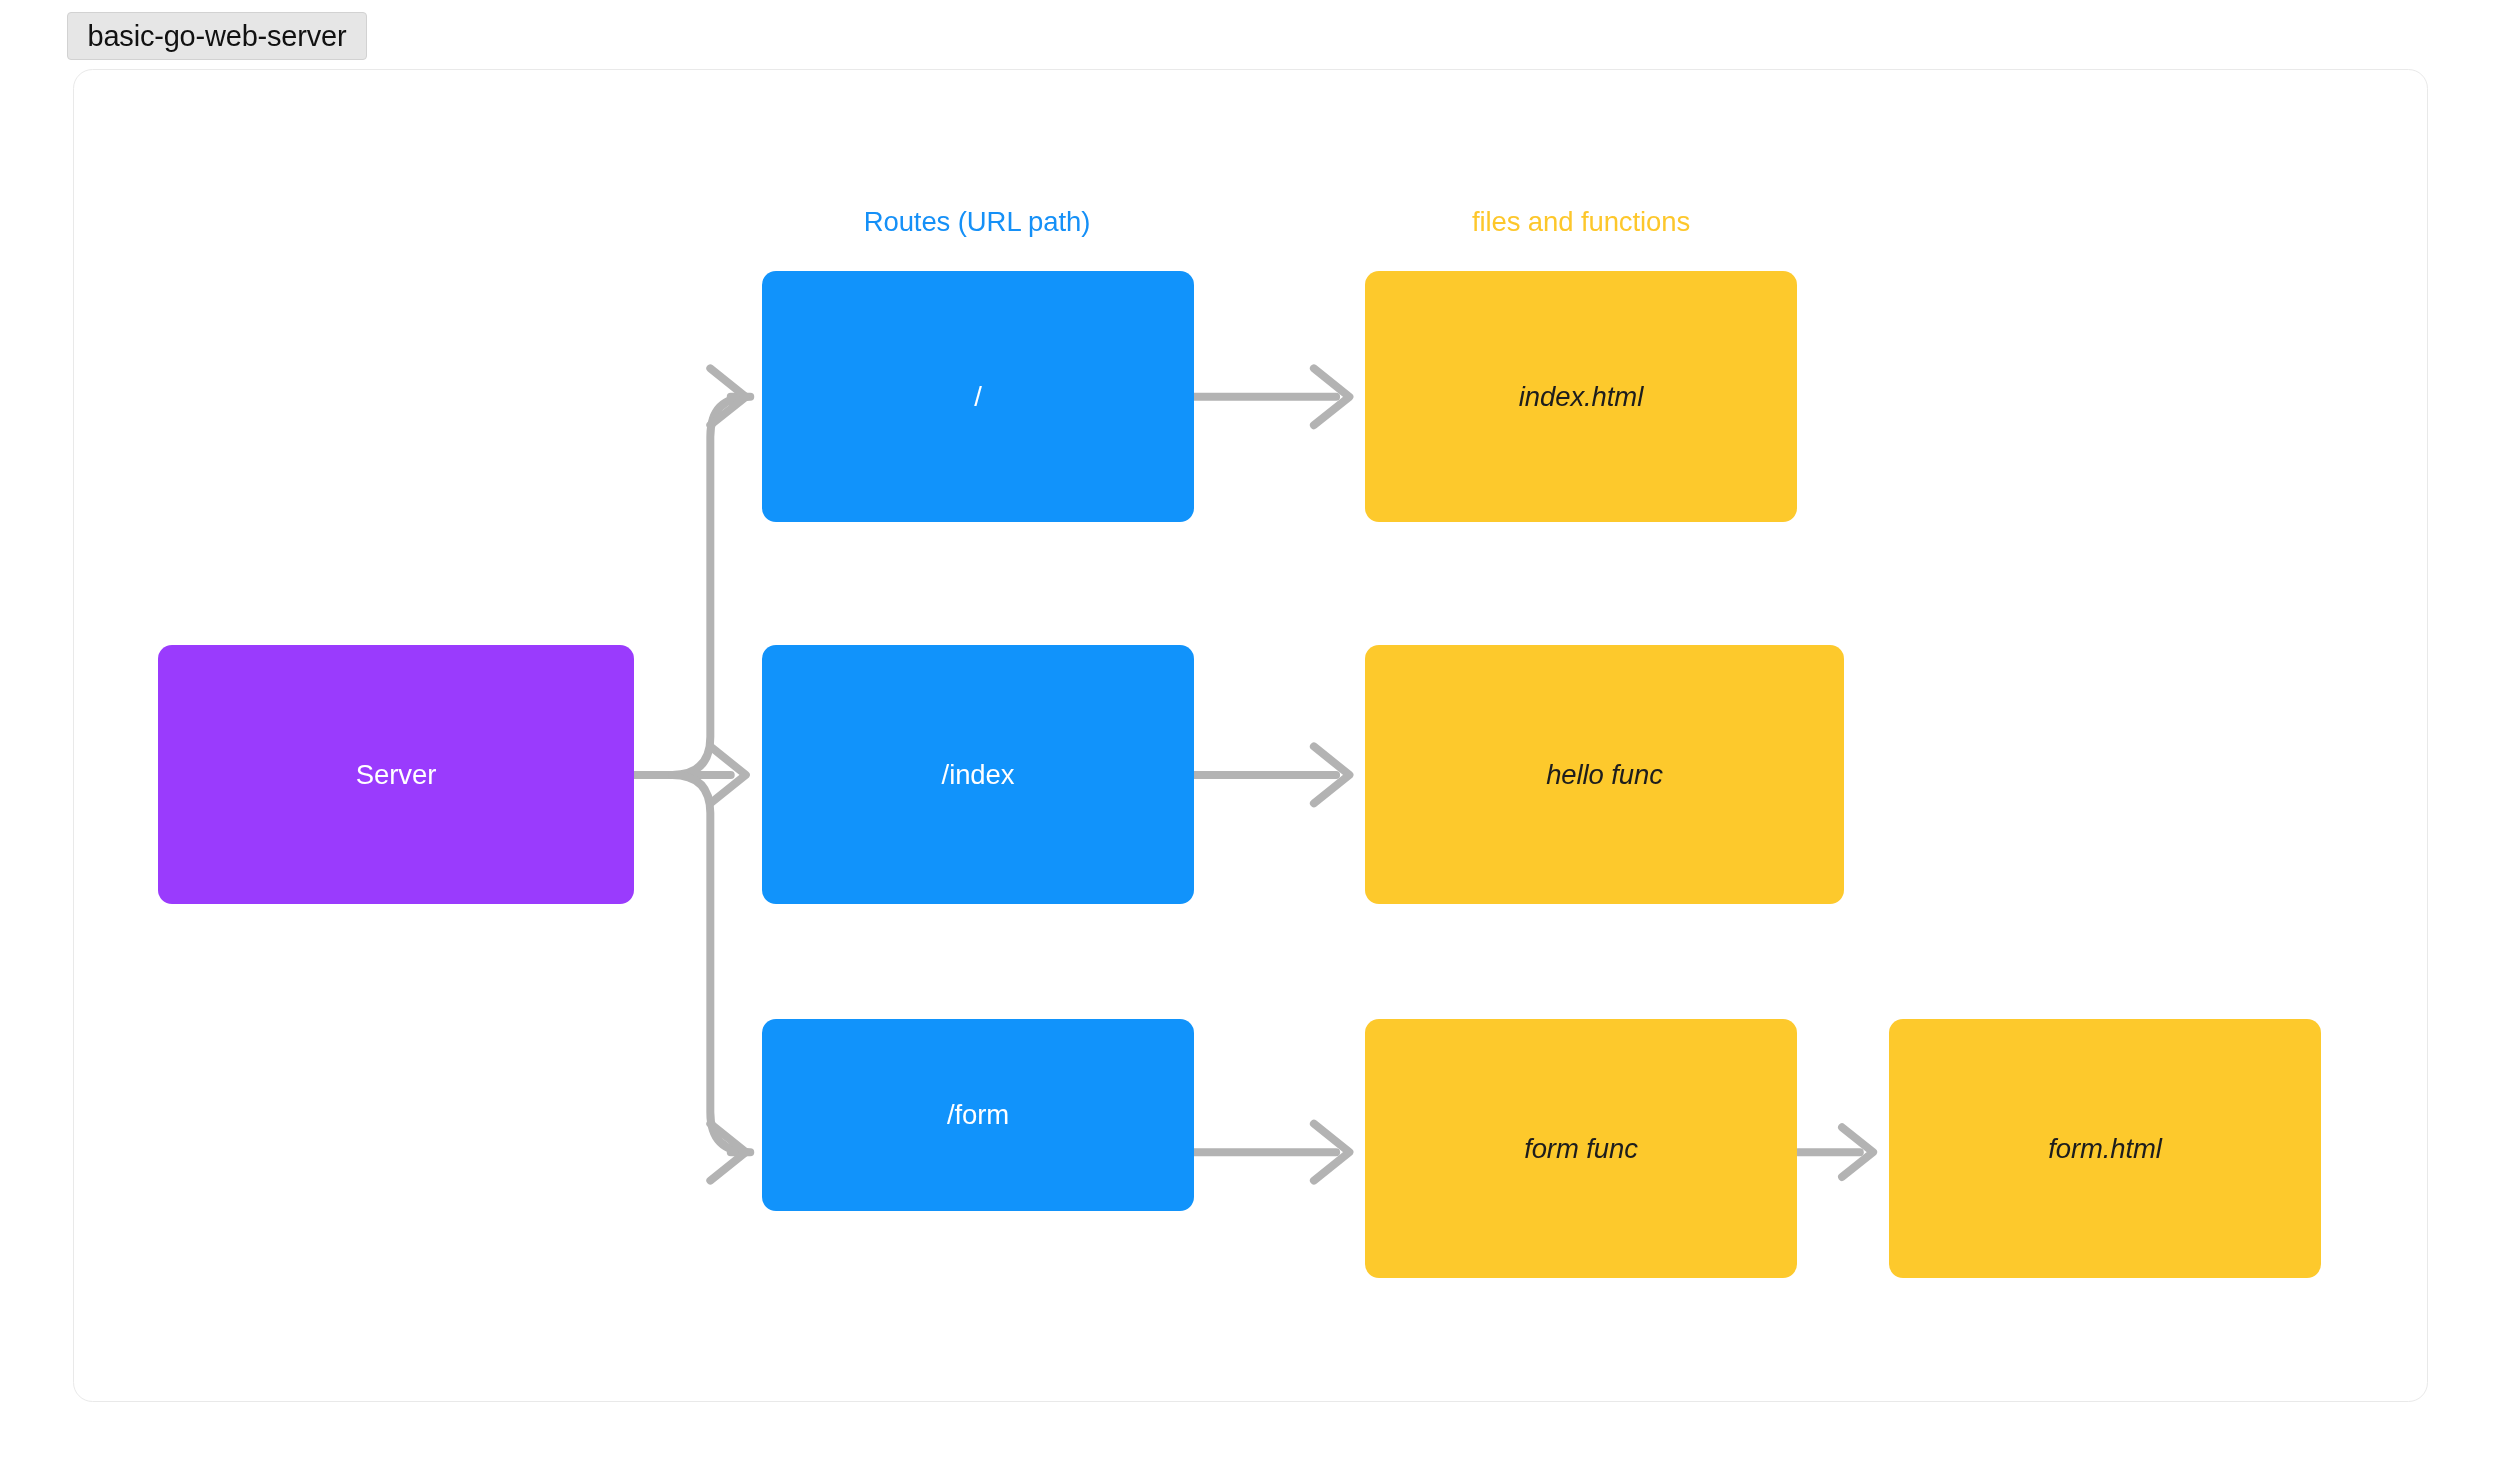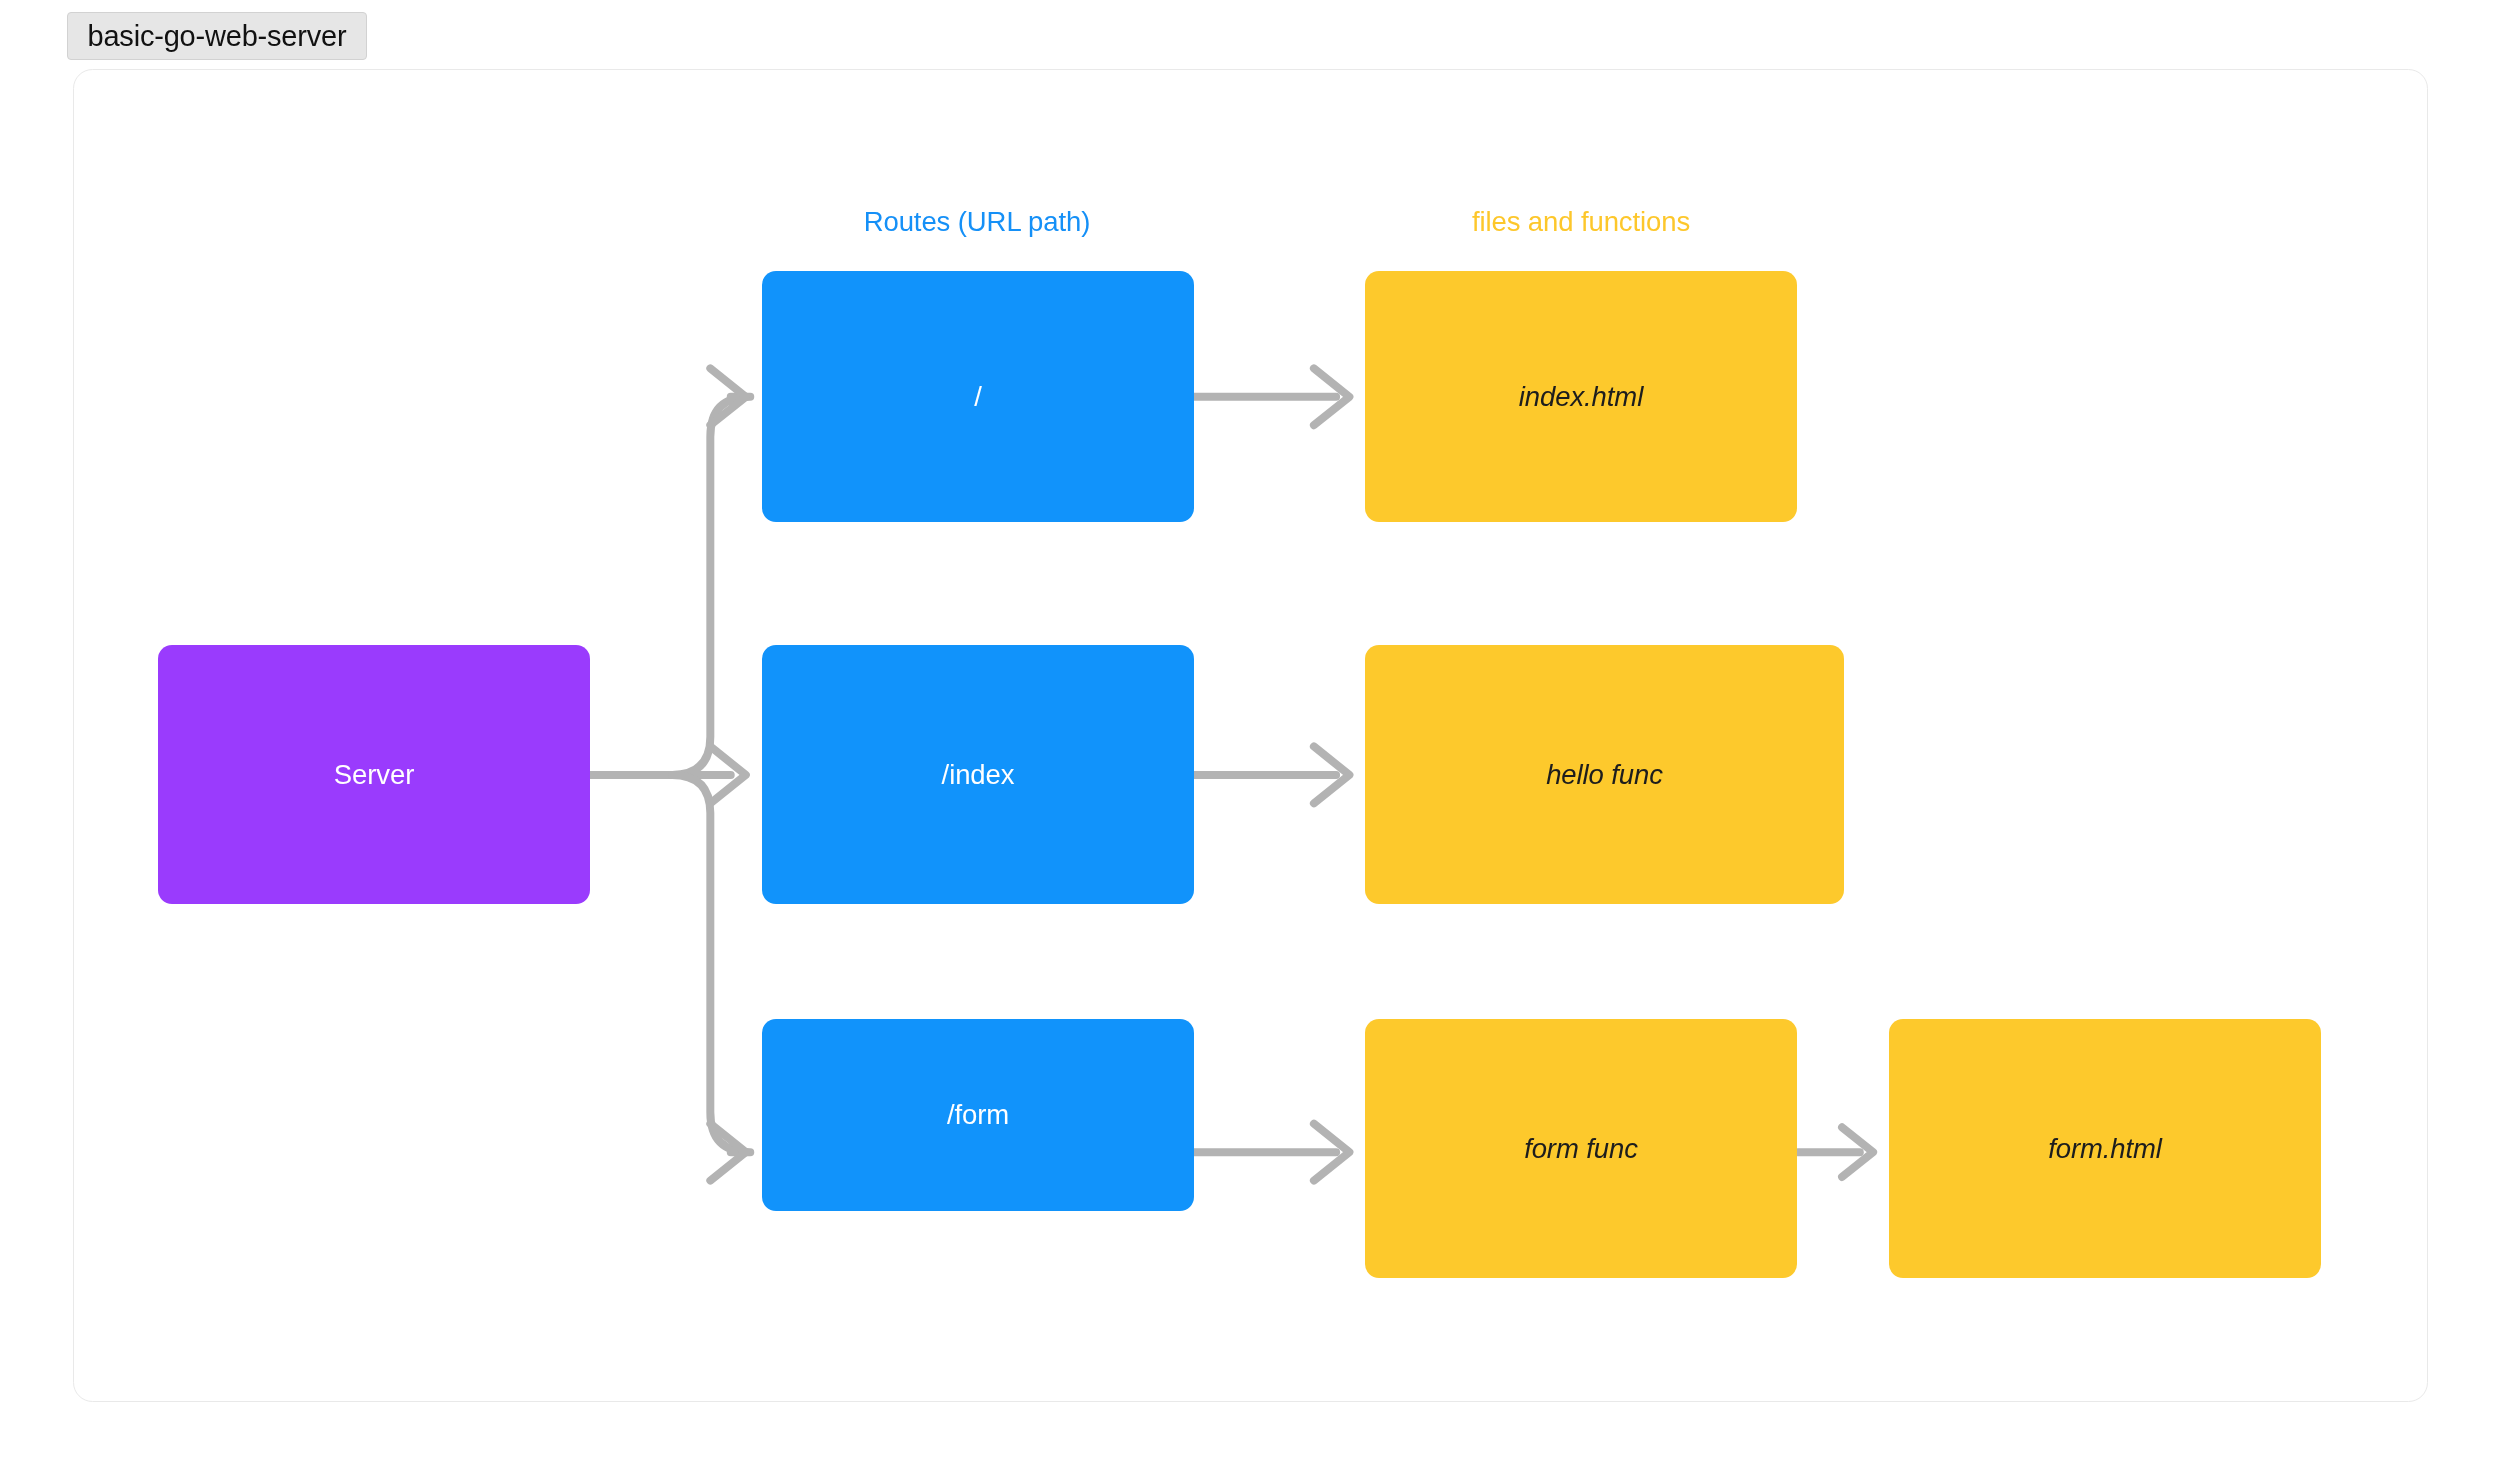--- a/index.html
+++ b/index.html
@@ -85,21 +85,21 @@
     align-items: center;
     justify-content: center;
     font-size: 27.5px;
     letter-spacing: -0.1px;
     white-space: nowrap;
   }
   .node.server { background: #9a3bfd; color: #ffffff; }
   .node.route  { background: #1193fb; color: #ffffff; }
   .node.file   { background: #fdc92c; color: #1d1d1d; font-style: italic; }
 
-  #node-server      { left: 158px;  top: 645px;  width: 432px; height: 259px; }
+  #node-server      { left: 158px;  top: 645px;  width: 476px; height: 259px; }
   #node-route-root  { left: 762px;  top: 271px;  width: 432px; height: 251px; }
   #node-route-hello { left: 762px;  top: 645px;  width: 432px; height: 259px; }
   #node-route-form  { left: 762px;  top: 1019px; width: 432px; height: 192px; }
   #node-file-index  { left: 1365px; top: 271px;  width: 432px; height: 251px; }
   #node-file-hello  { left: 1365px; top: 645px;  width: 479px; height: 259px; }
   #node-file-form   { left: 1365px; top: 1019px; width: 432px; height: 259px; }
   #node-file-formhtml { left: 1889px; top: 1019px; width: 432px; height: 259px; }
 </style>
 </head>
 <body>

